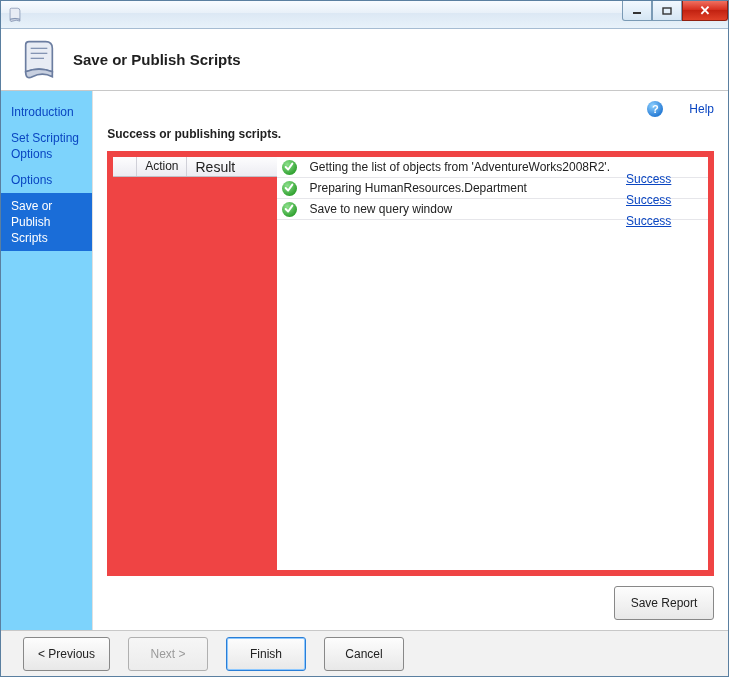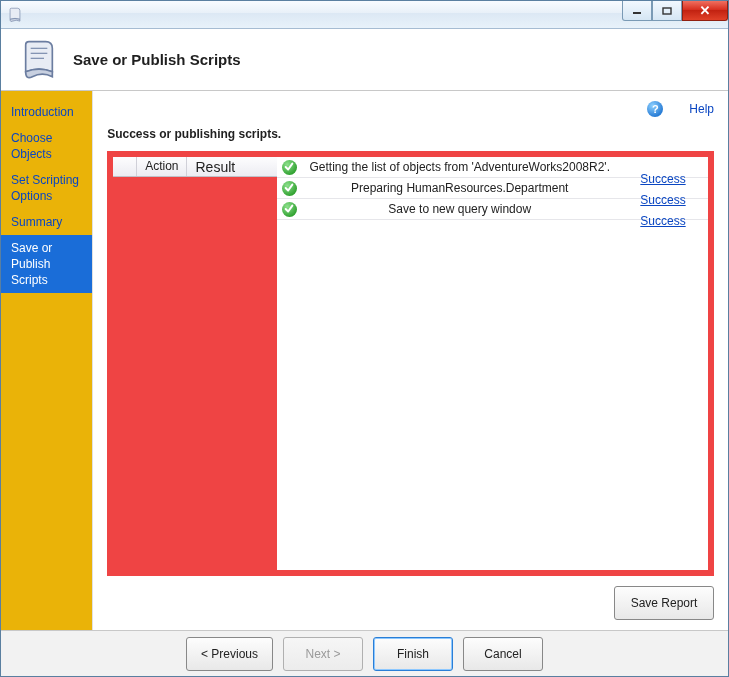--- a/index.html
+++ b/index.html
@@ -93,21 +93,21 @@
   .body {
     flex: 1;
     display:flex;
     min-height:0;
     background:#fff;
   }
   .sidebar {
     width: 183px;
     border-right: 1px solid #e0e0e0;
     padding-top: 8px;
-    background:#eab308;
+    background:#7dd3fc;
   }
   .nav-item {
     padding: 5px 10px 5px 10px;
     color: #0a46c2;
     cursor: pointer;
     font-size: 12px;
     line-height: 16px;
   }
   .nav-item.selected {
     background: #1a6dd8;
@@ -151,21 +151,21 @@
   }
   .grid-head {
     display:flex;
     background: linear-gradient(to bottom,#fdfdfe,#ececf2);
     border-bottom:1px solid #c0c0c8;
     height:20px;
   }
   .gh-status { width:24px; border-right:1px solid #d0d0d8;}
   .gh-action { flex:1; border-right:1px solid #d0d0d8; padding:2px 8px; font-size:12px; color:#222;}
   .gh-result { width:90px; padding:2px 8px; font-size:14px; color:#222;}
-  .grid-body { flex:1; overflow:auto; background:#fff;text-align:center;}
+  .grid-body { flex:1; overflow:auto; background:#fff;}
   .grid-row {
     display:flex;
     border-bottom:1px solid #e6e6ea;
     height:21px;
     align-items:center;
     font-size:12px;
     color:#222;
   }
   .cell-status { width:24px; display:flex; align-items:center; justify-content:center;}
   .cell-action { flex:1; padding:0 8px; white-space:nowrap; overflow:hidden; text-overflow:ellipsis;}
@@ -182,37 +182,38 @@
     justify-content:flex-end;
     margin-top:10px;
   }
   
   .footer {
     height: 46px;
     border-top: 1px solid #c8c8c8;
     background: #f2f2f2;
     display:flex;
     align-items:center;
-    justify-content:center;
+    justify-content:flex-start;
     padding: 0 14px;
     gap:10px;
   }
   .btn {
     min-width: 80px;
     height: 24px;
     padding: 16px 14px;
     border: 1px solid #888;
     border-radius: 3px;
     background: linear-gradient(to bottom,#fdfdfd,#e8e8e8);
     font-size: 12px;
     color:#222;
     display:inline-flex;
     align-items:center;
     justify-content:center;
     cursor:pointer;
+    margin-left:8px;
   }
   .btn.disabled {
     color:#9a9a9a;
     cursor:default;
     background: linear-gradient(to bottom,#f6f6f6,#ececec);
     border-color:#b0b0b0;
   }
   .btn.primary {
     border-color:#2a7ed6;
     box-shadow: 0 0 0 1px #8dc8ff inset;
@@ -255,23 +256,22 @@
         <line x1="14" y1="18" x2="34" y2="18" stroke="#8090b0" stroke-width="1.5"></line>
         <line x1="14" y1="24" x2="30" y2="24" stroke="#8090b0" stroke-width="1.5"></line>
       </svg>
     </span>
     <span class="header-title">Save or Publish Scripts</span>
   </div>
 
   <div class="body">
     <div class="sidebar" id="sidebar">
         <div class="nav-item">Introduction</div>
-        <div class="nav-item">Choose Objects</div>
         <div class="nav-item">Set Scripting Options</div>
-        <div class="nav-item">Summary</div>
+        <div class="nav-item">Options</div>
         <div class="nav-item selected">Save or Publish Scripts</div>
       </div>
 
     <div class="main">
       <div class="help-row">
         <span class="help-icon">?</span>
         <span class="help-link">Help</span>
       </div>
 
       <div class="subhead">Success or publishing scripts.</div>

